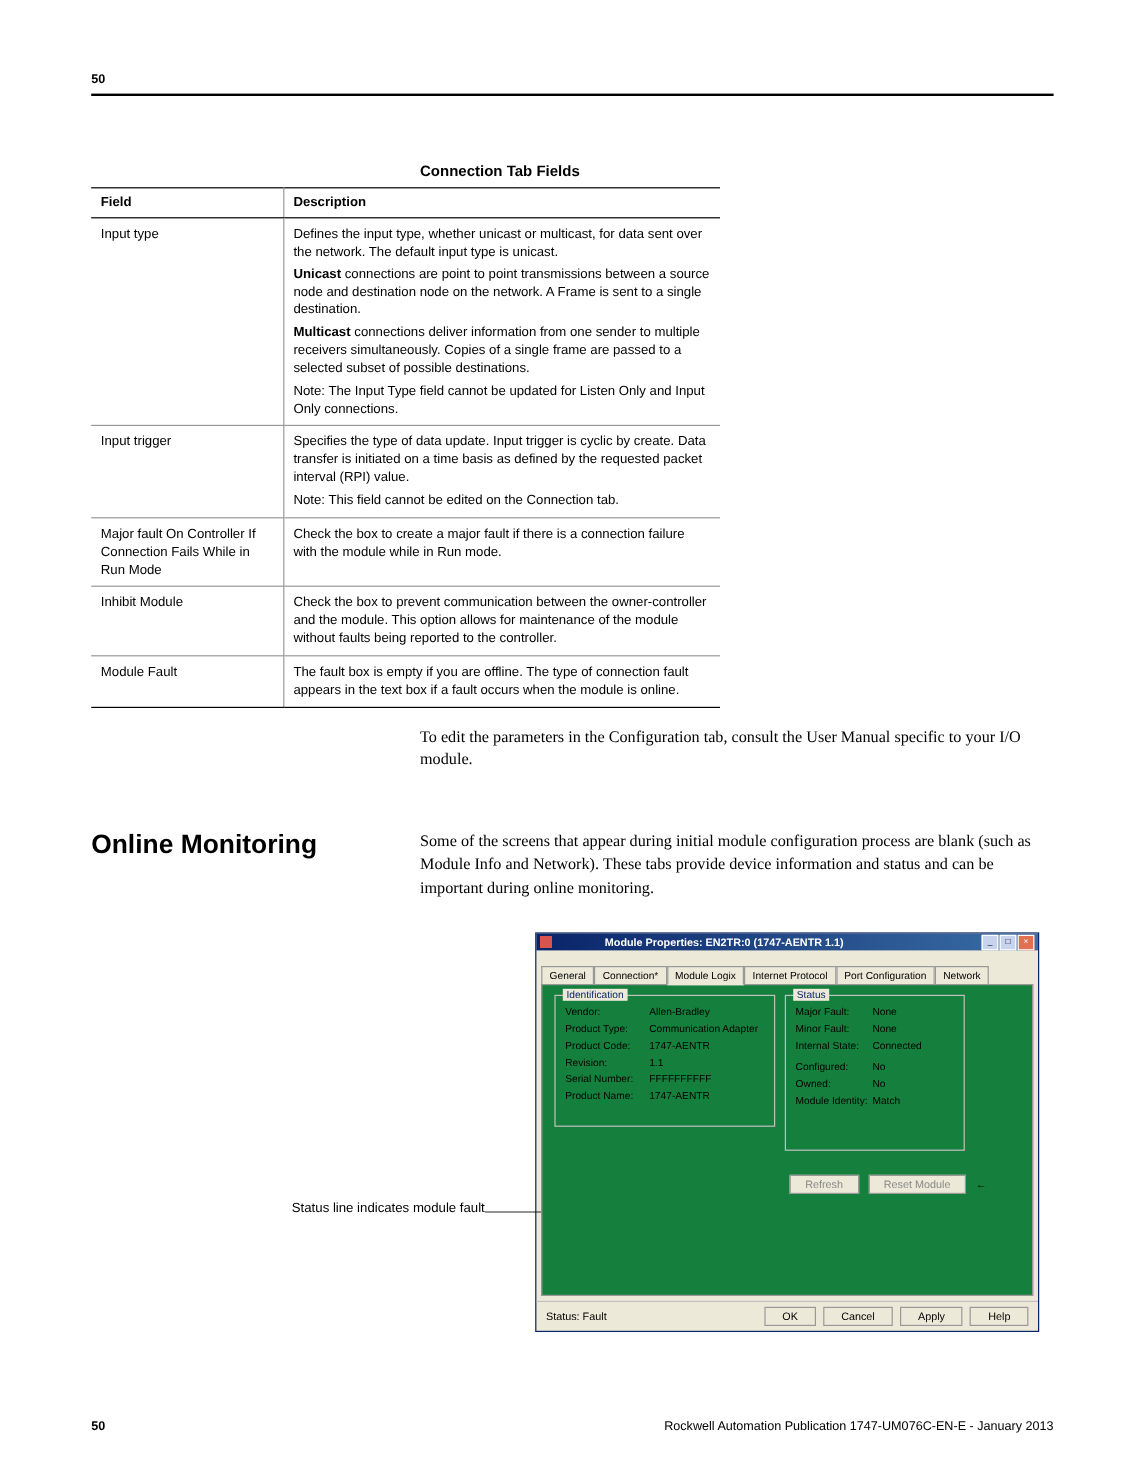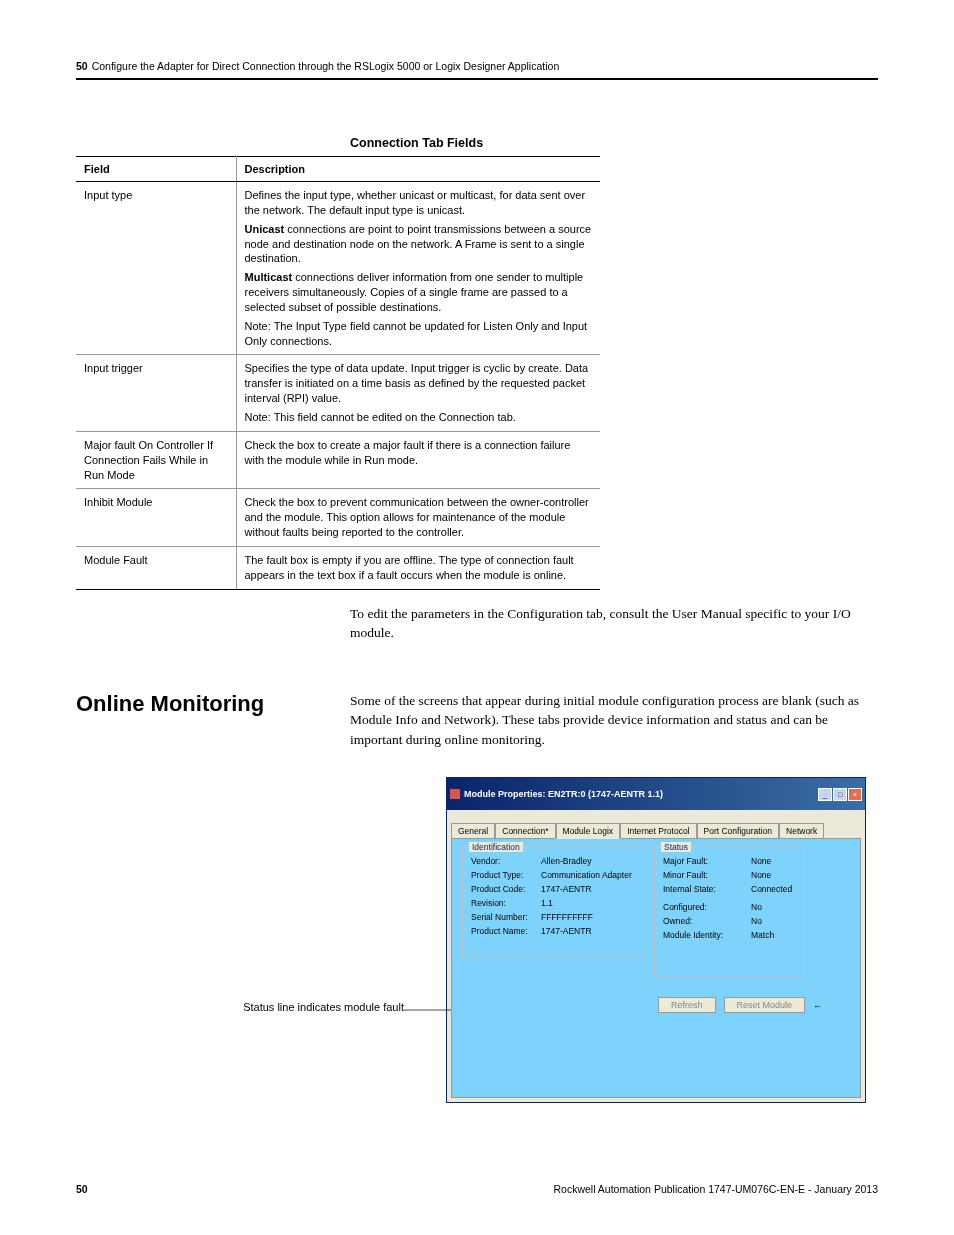--- a/index.html
+++ b/index.html
@@ -16,57 +16,56 @@
   table.fields tr:last-child td { border-bottom: 1px solid #000; }
   table.fields th:first-child, table.fields td:first-child { width: 160px; border-right: 1px solid #999; }
   .desc p { margin-bottom: 4px; }
   .desc p:last-child { margin-bottom: 0; }
   .body-text { font-family: Georgia, 'Times New Roman', serif; font-size: 13.5px; margin-left: 274px; line-height: 1.45; margin-top: 14px; width: 524px; }
   .section-row { margin-top: 48px; display: flex; }
   .section-heading { font-family: Arial, sans-serif; font-weight: bold; font-size: 22px; width: 274px; flex-shrink: 0; }
   .section-body { font-family: Georgia, 'Times New Roman', serif; font-size: 13.5px; line-height: 1.45; width: 524px; }
   .dialog-wrap { margin-top: 28px; margin-left: 370px; width: 420px; position: relative; }
   .dialog { border: 1px solid #0a246a; background: #ece9d8; font-family: Tahoma, Arial, sans-serif; font-size: 9px; }
-  .titlebar { background: linear-gradient(to right, #0a246a, #3a6ea5); color: #fff; display: flex; align-items: center; height: 32px; padding: 0 3px; }
+  .titlebar { background: linear-gradient(to right, #0a246a, #3a6ea5); color: #fff; display: flex; align-items: center; height: 14px; padding: 0 3px; gap: 40px; }
   .titlebar-icon { width: 10px; height: 10px; background: #d9534f; margin-right: 4px; }
   .titlebar-text { flex: 1; font-weight: bold; font-size: 9px; }
   .titlebar-btns { display: flex; gap: 1px; }
   .tb-btn { width: 14px; height: 13px; background: #c8d4ee; border: 1px solid #fff; color: #000; font-size: 7px; text-align: center; line-height: 11px; }
   .tb-btn.close { background: #e07050; color: #fff; }
   .tabrow { display: flex; padding: 12px 4px 0 4px; font-size: 8.5px; }
   .tab { border: 1px solid #999; border-bottom: none; padding: 2px 6px; background: #ece9d8; margin-right: 0; position: relative; top: 1px; }
   .tab.active { background: #ece9d8; z-index: 2; border-bottom: 1px solid #ece9d8; }
-  .tabpane { border: 1px solid #999; margin: 0 4px 4px 4px; background: #7dd3fc; padding: 10px; min-height: 260px; position: relative; }
+  .tabpane { border: 1px solid #999; margin: 0 4px 4px 4px; background: #15803d; padding: 10px; min-height: 260px; position: relative; }
   .group { position: absolute; border: 1px solid #c0c0c0; padding: 8px; font-size: 8.5px; }
   .group-title { position: absolute; top: -6px; left: 6px; background: #ece9d8; padding: 0 3px; color: #0a246a; }
   .group.ident { left: 10px; top: 8px; width: 184px; height: 110px; }
   .group.status { left: 202px; top: 8px; width: 150px; height: 130px; }
   .kv { display: flex; margin-bottom: 4px; }
   .kv .k { width: 70px; }
   .kv .v { flex: 1; }
-  .status .kv .k { width: 88px; }
+  .status .kv .k { width: 64px; }
   .mid-btns { position: absolute; left: 206px; top: 158px; display: flex; gap: 8px; align-items: center; }
   .win-btn { border: 1px solid #999; background: #ece9d8; padding: 2px 12px; font-size: 9px; color: #888; }
   .arrow-btn { font-size: 9px; }
   .status-line { border-top: 1px solid #c0c0c0; padding: 4px 8px; font-size: 9px; display: flex; align-items: center; }
   .status-line-text { flex: 1; }
   .bottom-btns { display: flex; gap: 6px; }
   .bottom-btns .win-btn { color: #000; padding: 2px 14px; }
   .callout-label { position: absolute; font-family: Arial, sans-serif; font-size: 11px; left: -262px; top: 224px; text-align: right; width: 220px; }
   .callout-svg { position: absolute; left: -42px; top: 228px; }
   .footer { position: absolute; bottom: 40px; left: 76px; right: 76px; display: flex; justify-content: space-between; font-family: Arial, sans-serif; font-size: 10.5px; }
   .footer .pg { font-weight: bold; }
 </style>
 </head>
 <body>
 <div class="page">
 
 <div class="header-line">
   <span class="header-pagenum">50</span>
-  <span class="header-text">Configure the Adapter for Direct Connection through the RSLogix 5000 or Logix Designer Application</span>
 </div>
 <hr class="hr-thick">
 
 <div class="table-caption">Connection Tab Fields</div>
 <table class="fields">
   <thead>
     <tr>
       <th>Field</th>
       <th>Description</th>
     </tr>
@@ -203,20 +202,29 @@
                 <div class="v">Match</div>
               </div>
             </div>
       </div>
       <div class="mid-btns">
         <div class="win-btn">Refresh</div>
         <div class="win-btn">Reset Module</div>
         <div class="arrow-btn">←</div>
       </div>
     </div>
+    <div class="status-line">
+      <div class="status-line-text">Status: Fault</div>
+      <div class="bottom-btns">
+        <div class="win-btn">OK</div>
+        <div class="win-btn">Cancel</div>
+        <div class="win-btn">Apply</div>
+        <div class="win-btn">Help</div>
+      </div>
+    </div>
   </div>
 </div>
 
 <div class="footer">
   <span class="pg">50</span>
   <span>Rockwell Automation Publication 1747-UM076C-EN-E - January 2013</span>
 </div>
 
 </div>
 

